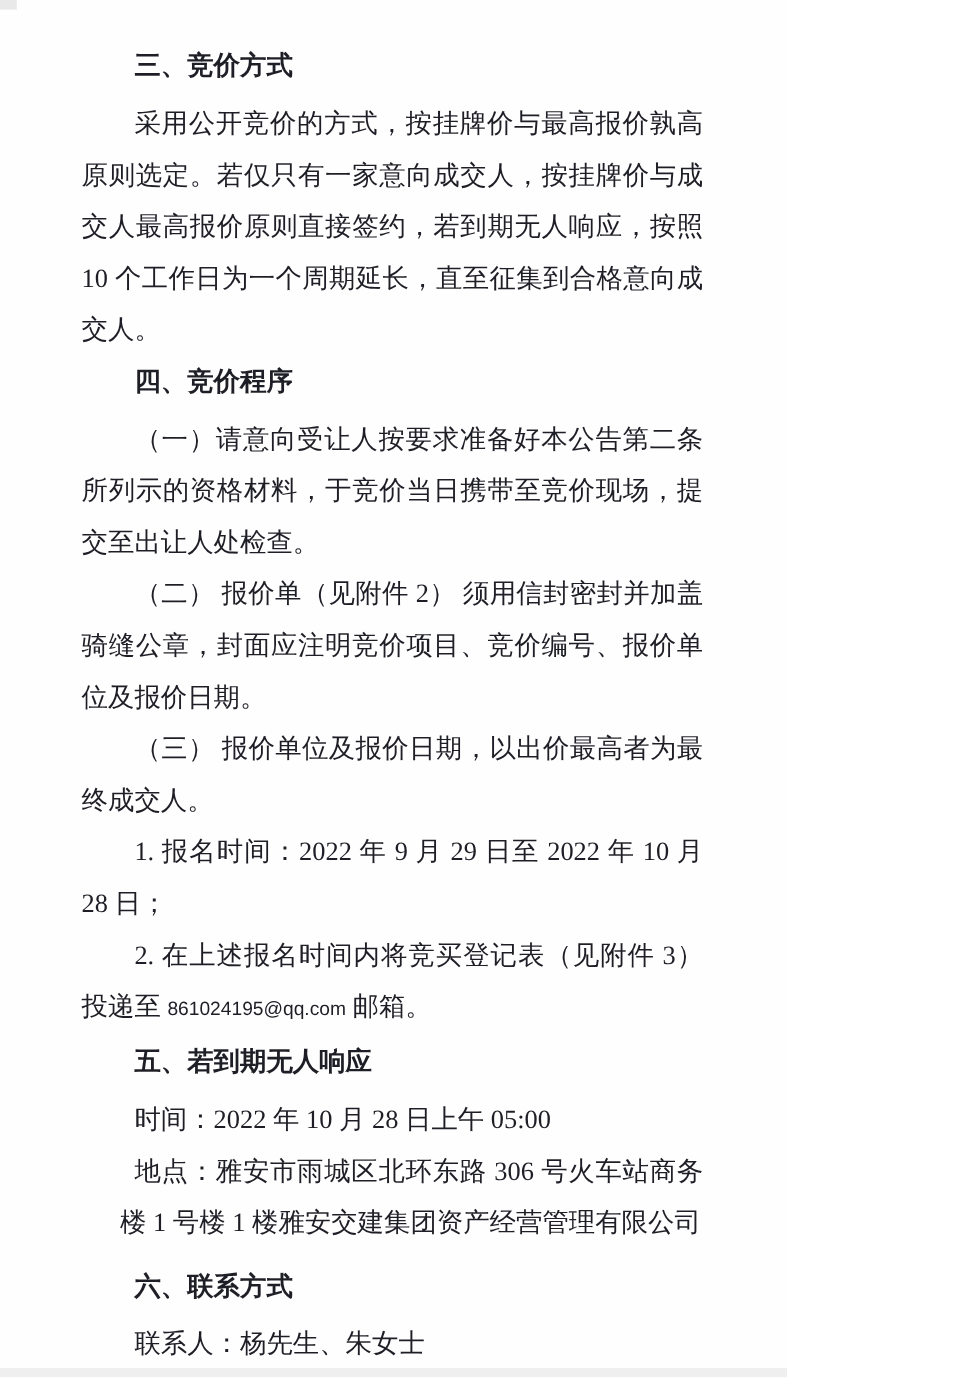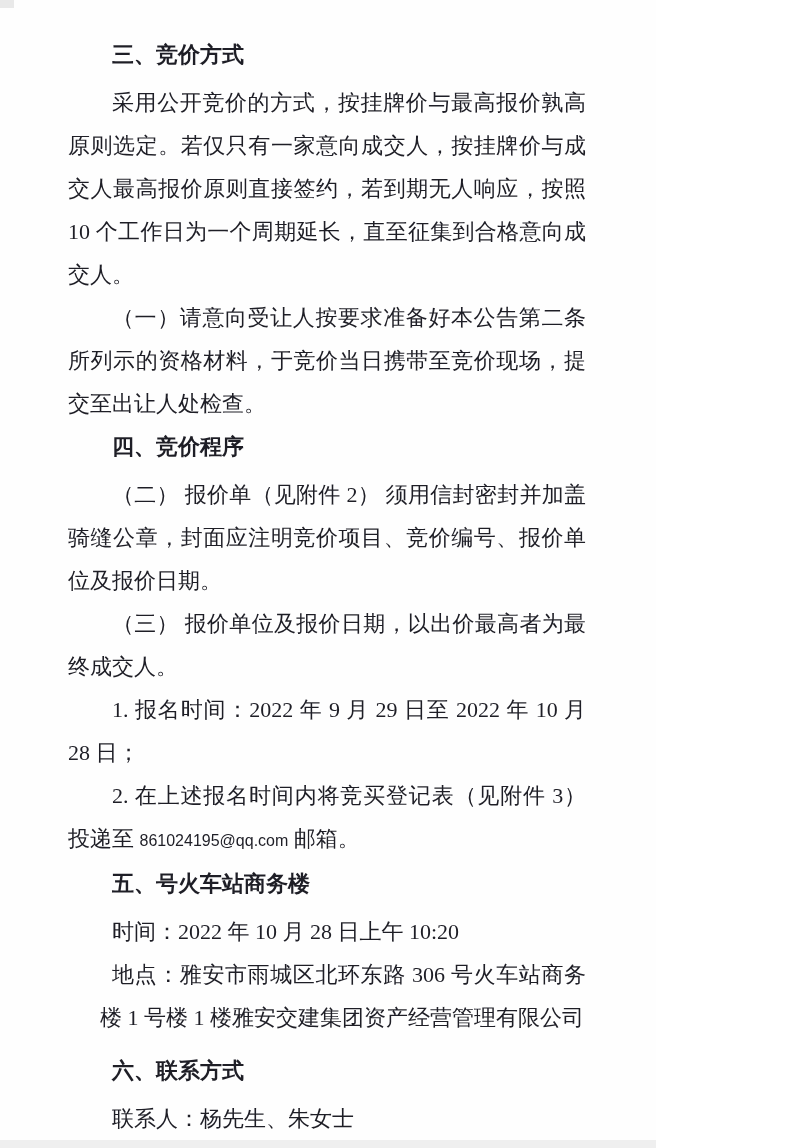--- a/index.html
+++ b/index.html
@@ -70,29 +70,29 @@
 </head>
 <body>
 
 <div class="page">
   <div class="corner-mark"></div>
 
   <div class="content">
     <p class="block heading">三、竞价方式</p>
     <p class="block para">采用公开竞价的方式，按挂牌价与最高报价孰高原则选定。若仅只有一家意向成交人，按挂牌价与成交人最高报价原则直接签约，若到期无人响应，按照 10 个工作日为一个周期延长，直至征集到合格意向成交人。</p>
 
+    <p class="block heading">四、竞价程序</p>
     <p class="block para">（一）请意向受让人按要求准备好本公告第二条所列示的资格材料，于竞价当日携带至竞价现场，提交至出让人处检查。</p>
-    <p class="block heading">四、竞价程序</p>
     <p class="block para">（二） 报价单（见附件 2） 须用信封密封并加盖骑缝公章，封面应注明竞价项目、竞价编号、报价单位及报价日期。</p>
     <p class="block para">（三） 报价单位及报价日期，以出价最高者为最终成交人。</p>
     <p class="block para">1. 报名时间：2022 年 9 月 29 日至 2022 年 10 月 28 日；</p>
     <p class="block para"><span>2. 在上述报名时间内将竞买登记表（见附件 3） 投递至 </span><span class="email">861024195@qq.com</span><span> 邮箱。</span></p>
 
-    <p class="block heading">五、号火车站商务楼</p>
-    <p class="block para">时间：2022 年 10 月 28 日上午 10:20</p>
+    <p class="block heading">五、若到期无人响应</p>
+    <p class="block para">时间：2022 年 10 月 28 日上午 05:00</p>
     <p class="block hanging">地点：雅安市雨城区北环东路 306 号火车站商务楼 1 号楼 1 楼雅安交建集团资产经营管理有限公司</p>
 
     <p class="block heading spaced">六、联系方式</p>
     <p class="block para">联系人：杨先生、朱女士</p>
     <p class="block para">联系电话：0484-2329791</p>
   </div>
 
   <div class="bottom-strip"></div>
 </div>
 

